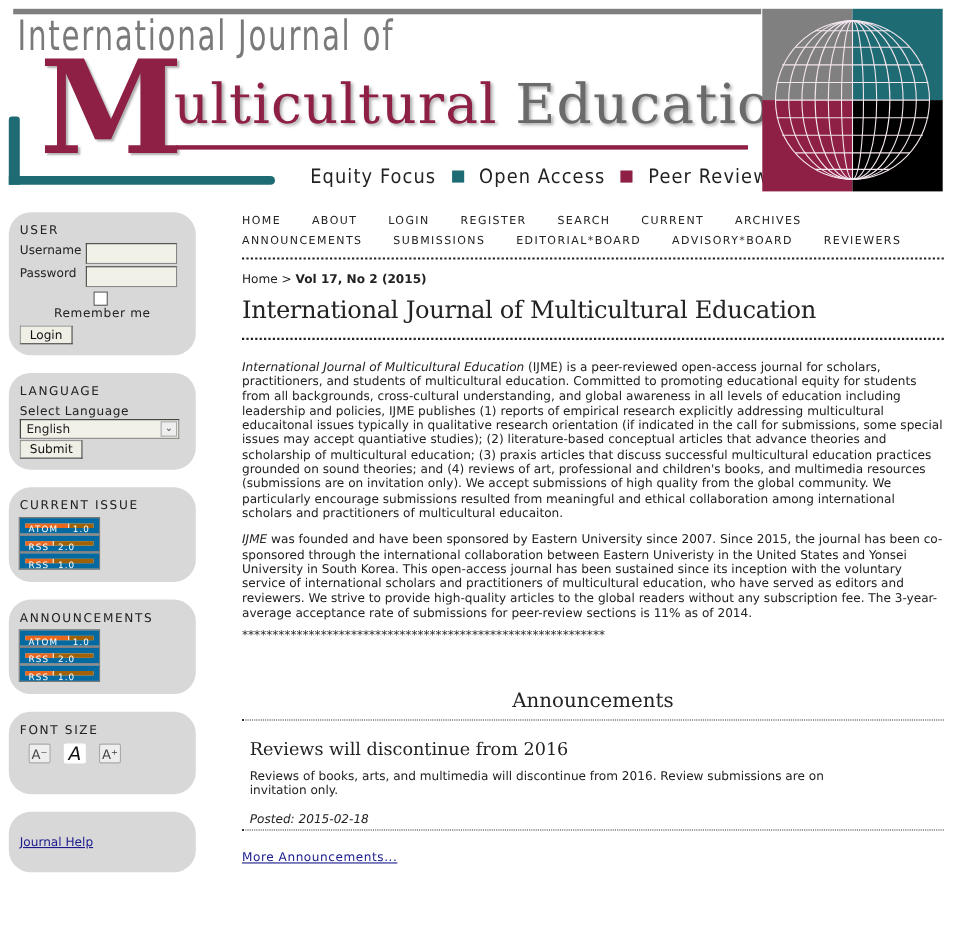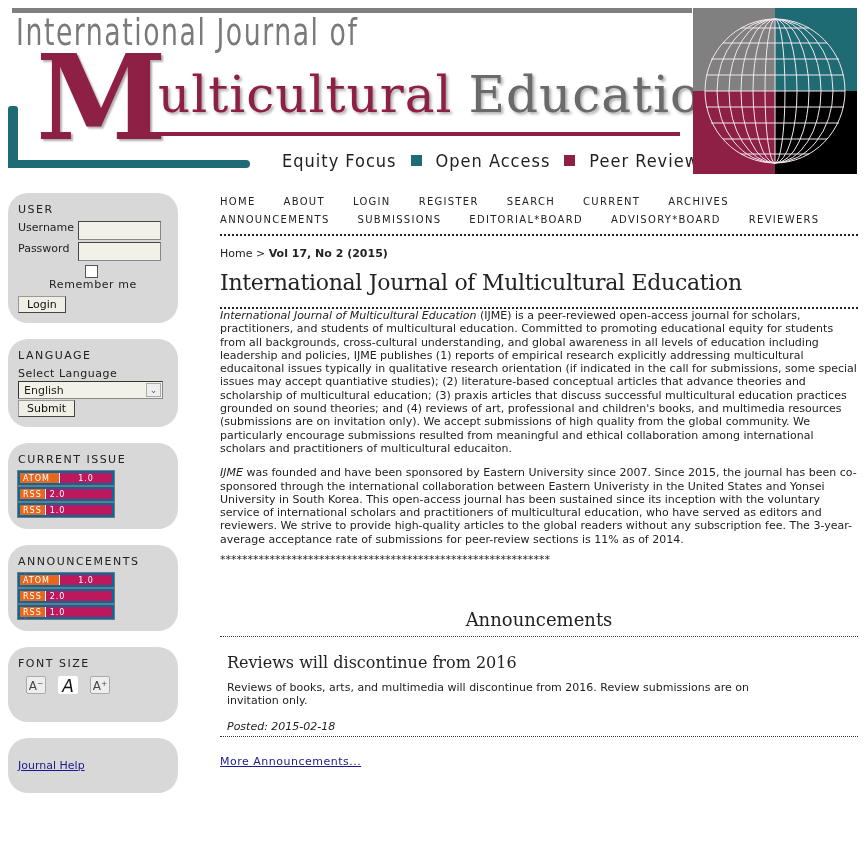--- a/index.html
+++ b/index.html
@@ -36,41 +36,41 @@
   .remember { display: flex; align-items: center; margin-top: 4px; font-size: 11px; letter-spacing: 0.6px; flex-direction: column; }
   .checkbox { width: 13px; height: 13px; border: 1px solid #555; background: #fff; margin-right: 10px; margin-left: 6px; }
   .btn { display: inline-block; background: #efefe6; border: 1px solid #999; border-right-color: #444; border-bottom-color: #444; font-size: 11px; padding: 1px 8px; margin-top: 5px; color: #111; }
   .select { display: flex; align-items: center; justify-content: space-between; width: 145px; height: 18px; background: #f2f1e8; border: 1px solid #888; border-top-color: #333; border-left-color: #333; padding-left: 5px; font-size: 11px; margin-top: 1px; }
   .select .arrow { width: 15px; height: 14px; border: 1px solid #aaa; background: #eee; font-size: 9px; line-height: 13px; text-align: center; color: #555; margin-right: 1px; }
   .info-list { list-style: none; padding-left: 18px; margin-top: 8px; }
   .info-list li { font-size: 11px; line-height: 12px; }
   .info-list li::before { content: "•"; margin-right: 5px; color: #222; }
   .info-list a, .link { color: #1a1a8c; text-decoration: underline; }
   .feeds { margin-top: 4px; }
-  .feed { display: flex; width: 96px; height: 14px; border: 2px solid #0369a1; outline: 1px solid #777; margin-bottom: 2px; font-size: 8px; color: #fff; letter-spacing: 1px; }
+  .feed { display: flex; width: 72px; height: 14px; border: 5px solid #0369a1; outline: 1px solid #777; margin-bottom: 2px; font-size: 8px; color: #fff; letter-spacing: 1px; }
   .feed .k { background: #e8671c; padding: 0 3px; line-height: 12px; border-right: 1px solid #fff; }
-  .feed .v { background: #be185d; flex: 1; padding-left: 4px; line-height: 12px; }
+  .feed .v { background: #a16207; flex: 1; padding-left: 4px; line-height: 12px; }
   .feed.atom .k { width: 40px; }
   .feed.atom .v { text-align: center; padding-left: 0; }
   .font-icons { display: flex; gap: 12px; margin-top: 6px; margin-left: 8px; margin-bottom: 18px; }
   .fi { width: 20px; height: 18px; font-size: 12px; text-align: center; line-height: 18px; color: #444; background: #eee; border: 1px solid #aaa; border-radius: 2px; }
   .fi.mid { background: #fff; border-color: #fff; font-style: italic; font-size: 17px; color: #111; }
   .help-block { padding: 21px 10px; }
 
   
   .main { position: absolute; left: 220px; top: 193px; width: 638px; }
   .nav { font-size: 10px; letter-spacing: 1.3px; color: #222; line-height: 18px; }
   .nav-row { display: flex; flex-wrap: nowrap; }
   .nav-row span { margin-right: 28px; white-space: nowrap; }
   .dots { border-bottom: 2px dotted #222; height: 0; margin: 5px 0 0 0; }
   .breadcrumb { font-size: 11px; margin-top: 11px; color: #222; }
   .breadcrumb b { font-weight: bold; }
   .page-title { font-family: "DejaVu Serif", serif; font-size: 22px; color: #222; margin-top: 10px; letter-spacing: -0.3px; }
   .dots2 { border-bottom: 2px dotted #222; margin-top: 12px; }
-  .para { font-size: 11px; line-height: 13.3px; color: #222; text-align: left; }
+  .para { font-size: 11px; line-height: 13.3px; color: #222; margin-top: 18px; text-align: left; }
   .para + .para { margin-top: 11px; }
   .stars { font-size: 11px; color: #222; margin-top: 7px; letter-spacing: 0; }
   .ann-title { font-family: "DejaVu Serif", serif; font-size: 18px; text-align: center; margin-top: 43px; color: #222; }
   .dots-thin { border-bottom: 1px dotted #333; margin-top: 6px; }
   .ann-item-title { font-family: "DejaVu Serif", serif; font-size: 16px; margin-top: 16px; margin-left: 7px; color: #222; }
   .ann-body { font-size: 11px; line-height: 13px; margin-top: 9px; margin-left: 7px; width: 540px; color: #222; }
   .ann-posted { font-size: 11px; font-style: italic; margin-top: 13px; margin-left: 7px; color: #222; }
   .more { text-align: left; font-size: 11px; margin-top: 18px; }
   .more a { color: #1a1a8c; text-decoration: underline; letter-spacing: 0.5px; }
 </style>

